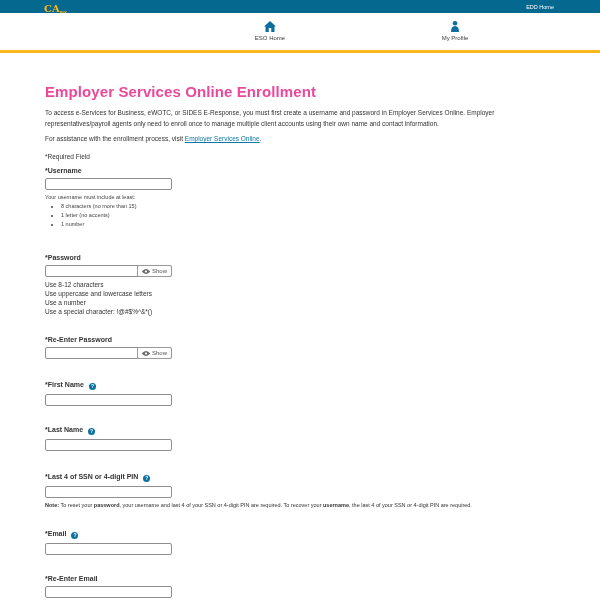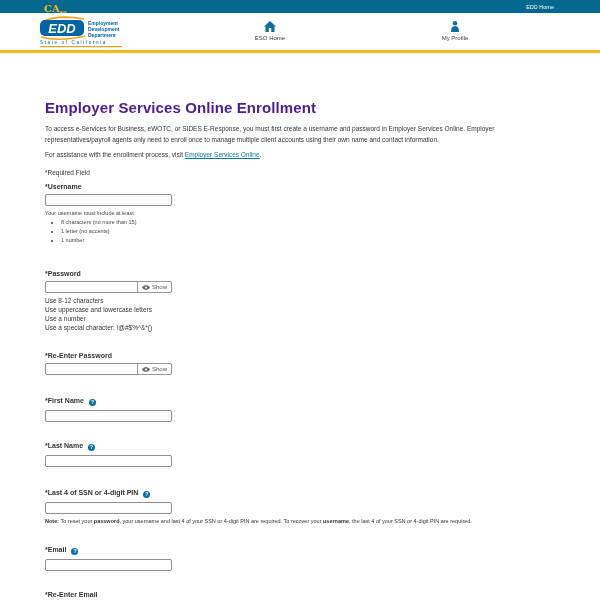--- a/index.html
+++ b/index.html
@@ -14,21 +14,21 @@
   
   .header { position:absolute; top:13px; left:0; width:600px; height:37px; background:#fff; }
   .edd-logo { position:absolute; left:39px; top:3px; cursor:pointer; }
   .nav-item { position:absolute; top:8px; width:80px; text-align:center; color:#3b3b3b; font-size:6px; cursor:pointer; }
   .nav-item svg { display:block; margin:0 auto 3px auto; }
   .nav-eso { left:230px; }
   .nav-profile { left:415px; }
   .gold-rule { position:absolute; top:50px; left:0; width:600px; height:3px; background:#fdb81e; }
   
   .content { position:absolute; top:53px; left:0; width:600px; padding:30px 43px 0 45px; background:#fff; }
-  h1 { font-size:15px; font-weight:600; color:#4c1d95; letter-spacing:0.1px;margin-top:16px; }
+  h1 { font-size:15px; font-weight:600; color:#ec4899; letter-spacing:0.1px; }
   .intro { margin-top:8px; font-size:6.5px; line-height:1.65; color:#333; max-width:512px; }
   .assist { margin-top:6px; font-size:6.5px; color:#333; }
   .assist a { color:#0d77aa; text-decoration:underline; cursor:pointer; }
   .required { margin-top:11px; font-size:6.5px; color:#333; }
   
   .field { margin-top:20px; }
   .f-username { margin-top:7px; }
   .f-password { margin-top:27px; }
   .f-firstname, .f-ssn, .f-email { margin-top:22px; }
   .flabel { display:block; font-size:7px; font-weight:bold; color:#333; margin-bottom:4px; }
@@ -54,33 +54,20 @@
 <body>
 
 <div class="topbar">
   <div class="ca-logo">
     <span class="ca-script">CA</span><span class="ca-gov">gov</span>
   </div>
   <a class="topbar-link" href="#">EDD Home</a>
 </div>
 
 <div class="header">
-  <div class="edd-logo">
-    <svg width="84" height="32" viewBox="0 0 84 32">
-      <path d="M3 6 Q18 -2 45 3" stroke="#f3a11a" stroke-width="1.6" fill="none"></path>
-      <rect x="1" y="4" width="44" height="16" rx="5" fill="#0065a4"></rect>
-      <path d="M2 21 Q20 26 46 20" stroke="#f3a11a" stroke-width="1.6" fill="none"></path>
-      <text x="23" y="17" text-anchor="middle" font-size="13" font-style="italic" font-weight="bold" fill="#ffffff" font-family="Liberation Sans, sans-serif">EDD</text>
-      <text x="49" y="9" font-size="5" font-weight="bold" fill="#0065a4" font-family="Liberation Sans, sans-serif">Employment</text>
-      <text x="49" y="15" font-size="5" font-weight="bold" fill="#0065a4" font-family="Liberation Sans, sans-serif">Development</text>
-      <text x="49" y="21" font-size="5" font-weight="bold" fill="#0065a4" font-family="Liberation Sans, sans-serif">Department</text>
-      <text x="1" y="28" font-size="4.6" letter-spacing="1.6" fill="#0065a4" font-family="Liberation Sans, sans-serif">State of California</text>
-      <rect x="1" y="30" width="82" height="1.2" fill="#f3a11a"></rect>
-    </svg>
-  </div>
 
   <div class="nav-item nav-eso">
     <svg width="12" height="11" viewBox="0 0 24 22">
       <path d="M12 0 L24 11 L21 11 L21 22 L14.5 22 L14.5 14 L9.5 14 L9.5 22 L3 22 L3 11 L0 11 Z" fill="#0b6e9e"></path>
     </svg>
     <span>ESO Home</span>
   </div>
 
   <div class="nav-item nav-profile">
     <svg width="10" height="11" viewBox="0 0 20 22">

